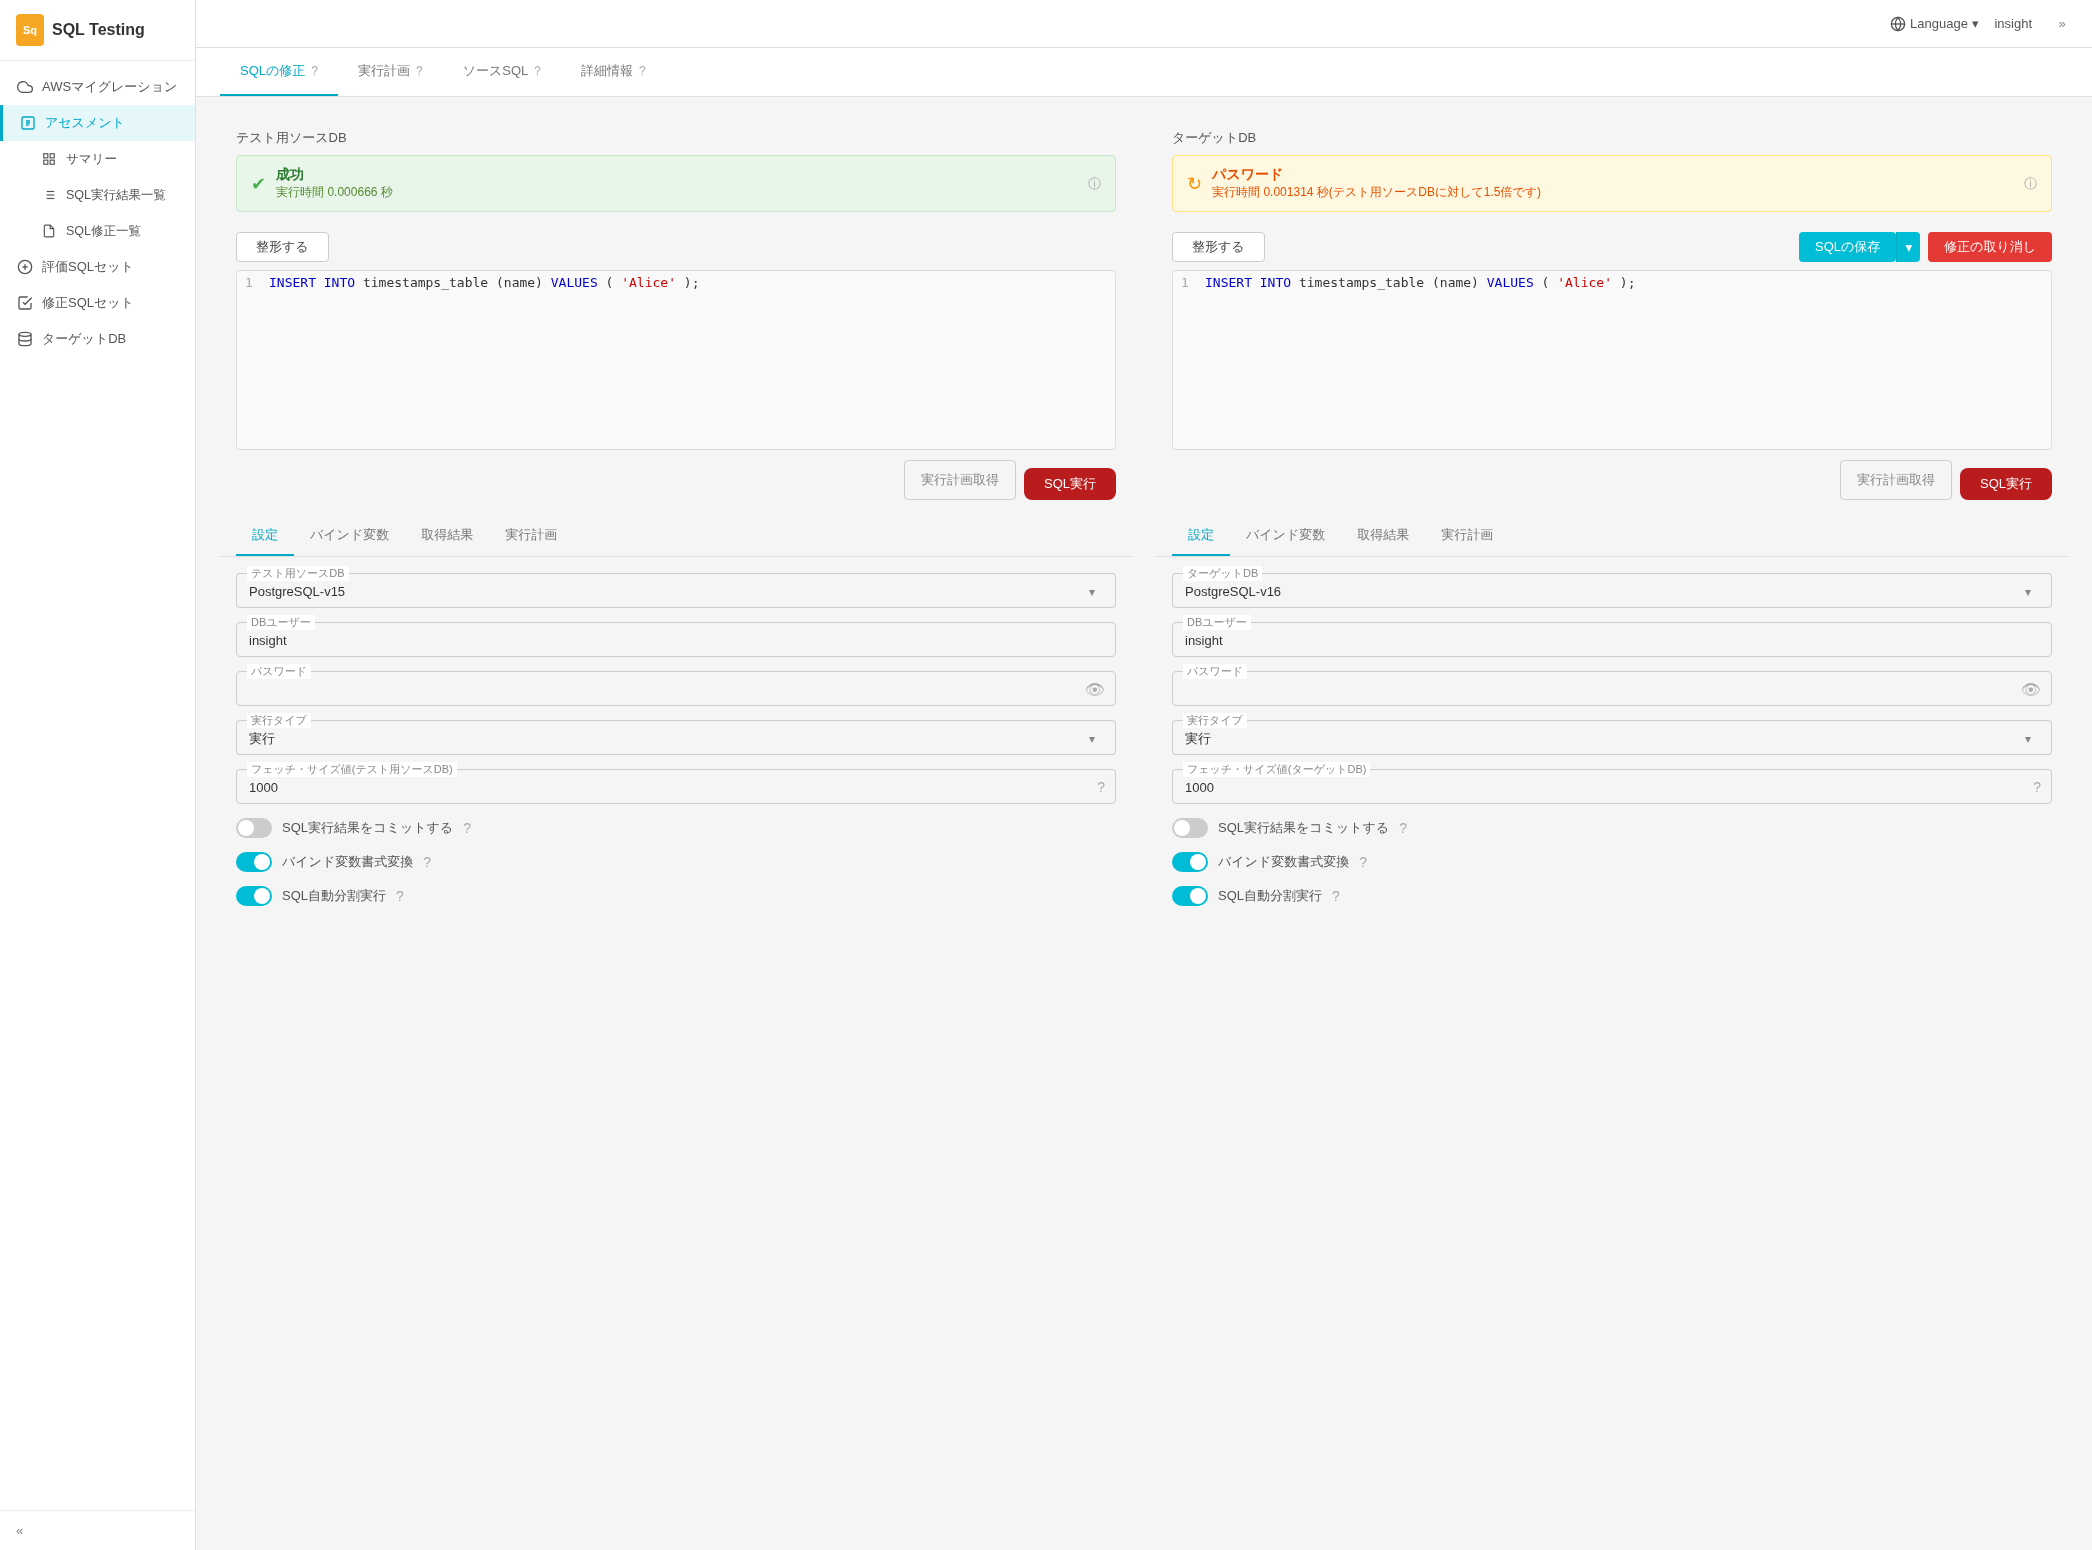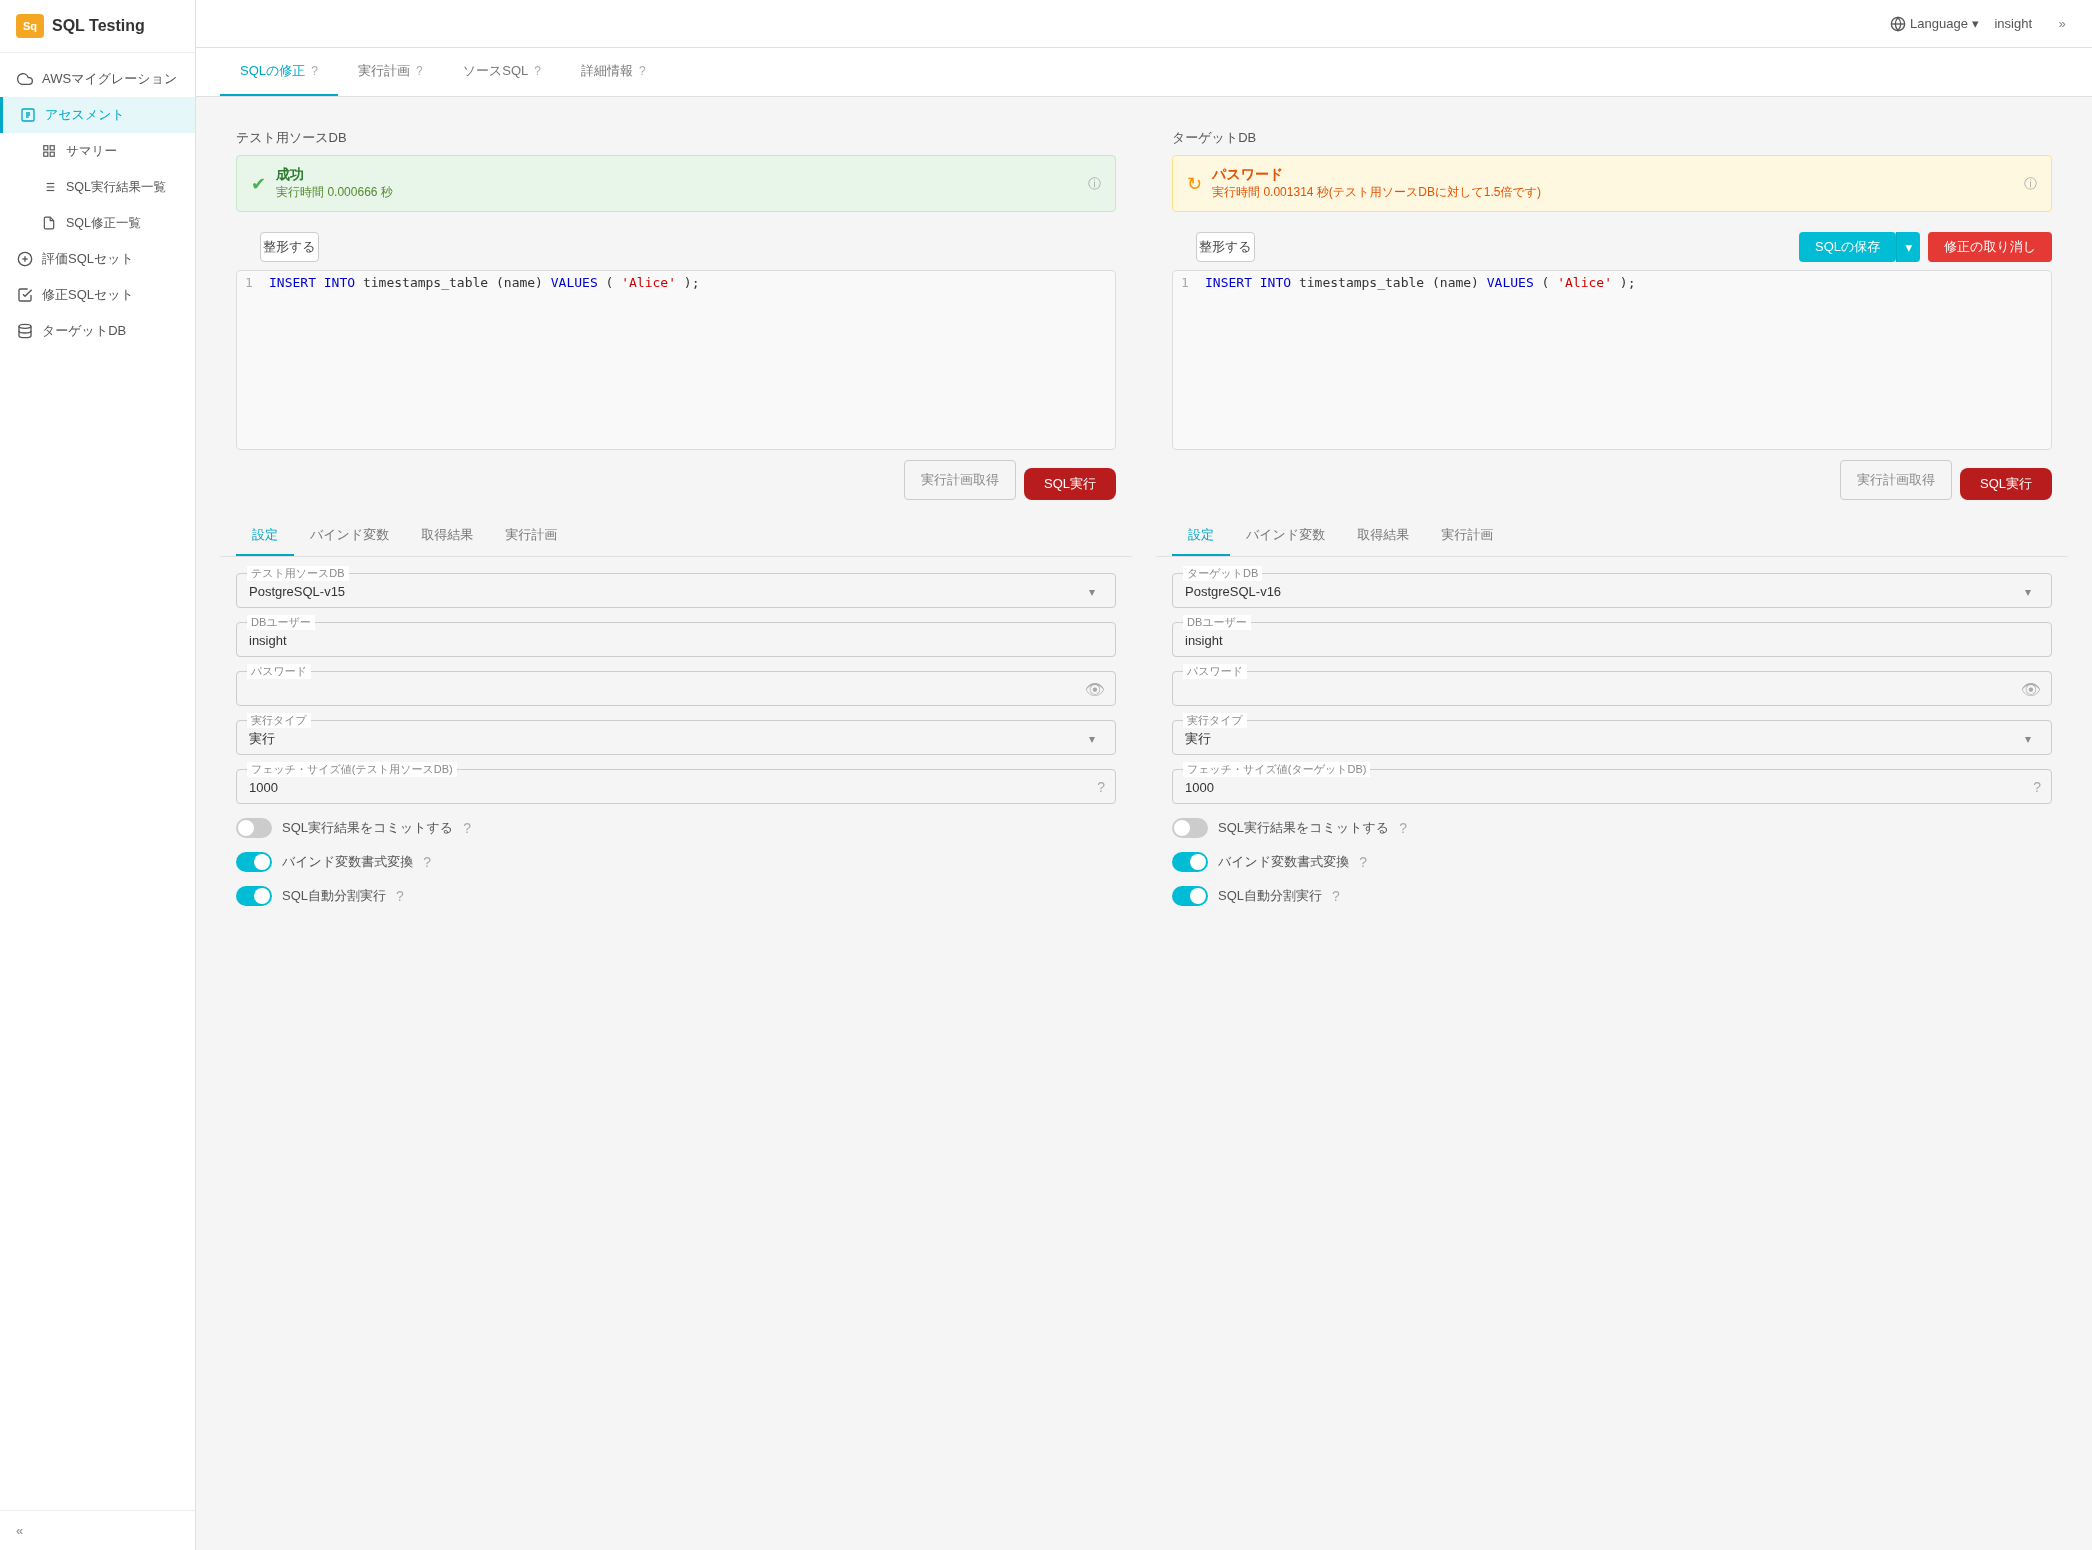--- a/index.html
+++ b/index.html
@@ -1,21 +1,21 @@
 <!DOCTYPE html>
 <html><head>
   <meta charset="utf-8">
   <style>
     * { box-sizing: border-box; margin: 0; padding: 0; }
     body { font-family: 'Segoe UI', Arial, sans-serif; font-size: 13px; background: #f5f5f5; color: #333; display: flex; height: 100vh; overflow: hidden; }
 
     
     .sidebar { width: 196px; background: #fff; border-right: 1px solid #e0e0e0; display: flex; flex-direction: column; flex-shrink: 0; }
     .sidebar-logo { display: flex; align-items: center; gap: 8px; padding: 14px 16px; border-bottom: 1px solid #eee; }
-    .logo-icon { width: 28px; height: 24px; background: #f5a623; border-radius: 4px; display: flex; align-items: center; justify-content: center; color: #fff; font-weight: bold; font-size: 11px; }
+    .logo-icon { width: 28px; height: 32px; background: #f5a623; border-radius: 4px; display: flex; align-items: center; justify-content: center; color: #fff; font-weight: bold; font-size: 11px; }
     .logo-text { font-size: 16px; font-weight: 600; color: #333; }
     .sidebar-section { padding: 8px 0; }
     .sidebar-item { display: flex; align-items: center; gap: 8px; padding: 9px 16px; cursor: pointer; color: #555; font-size: 13px; }
     .sidebar-item.active { background: #e6f7fa; color: #00a8c8; font-weight: 500; border-left: 3px solid #00a8c8; }
     .sidebar-item.sub { padding-left: 40px; font-size: 12.5px; }
     .sidebar-icon { width: 18px; height: 18px; display: flex; align-items: center; justify-content: center; flex-shrink: 0; }
     .sidebar-collapse { margin-top: auto; padding: 12px 16px; border-top: 1px solid #eee; cursor: pointer; color: #888; }
 
     
     .main { flex: 1; display: flex; flex-direction: column; overflow: hidden; }
@@ -43,21 +43,21 @@
     .status-success-text { font-size: 14px; font-weight: 600; color: #2e7d32; }
     .status-success-sub { font-size: 12px; color: #558b2f; }
     .status-warn { background: #fff8e1; border: 1px solid #ffe082; border-radius: 4px; padding: 10px 14px; display: flex; align-items: center; gap: 10px; margin: 0 16px 12px; }
     .status-warn-icon { color: #ff8f00; font-size: 18px; }
     .status-warn-text { font-size: 14px; font-weight: 600; color: #e65100; }
     .status-warn-sub { font-size: 12px; color: #e65100; }
     .status-info-btn { margin-left: auto; color: #aaa; cursor: pointer; }
 
     
     .format-bar { display: flex; align-items: center; gap: 8px; padding: 8px 16px; }
-    .btn-format { border: 1px solid #ccc; background: #fff; border-radius: 4px; padding: 5px 2px; font-size: 13px; cursor: pointer; color: #444; margin-left: 24px; }
+    .btn-format { border: 1px solid #ccc; background: #fff; border-radius: 4px; padding: 5px 19px; font-size: 13px; cursor: pointer; color: #444; }
     .btn-save { background: #00bcd4; color: #fff; border: none; border-radius: 4px; padding: 6px 16px; font-size: 13px; cursor: pointer; display: flex; align-items: center; gap: 4px; }
     .btn-cancel { background: #e53935; color: #fff; border: none; border-radius: 4px; padding: 6px 16px; font-size: 13px; cursor: pointer; }
     .btn-dropdown { background: #00bcd4; color: #fff; border: none; border-radius: 0 4px 4px 0; padding: 6px 8px; cursor: pointer; border-left: 1px solid #00acc1; }
     .save-group { display: flex; }
 
     
     .sql-editor { margin: 0 16px; border: 1px solid #ddd; border-radius: 4px; background: #f9f9f9; min-height: 180px; font-family: monospace; font-size: 13px; }
     .sql-line { display: flex; padding: 4px 8px; }
     .sql-lineno { color: #aaa; min-width: 24px; user-select: none; }
     .sql-kw { color: #0000cc; font-weight: 500; }

